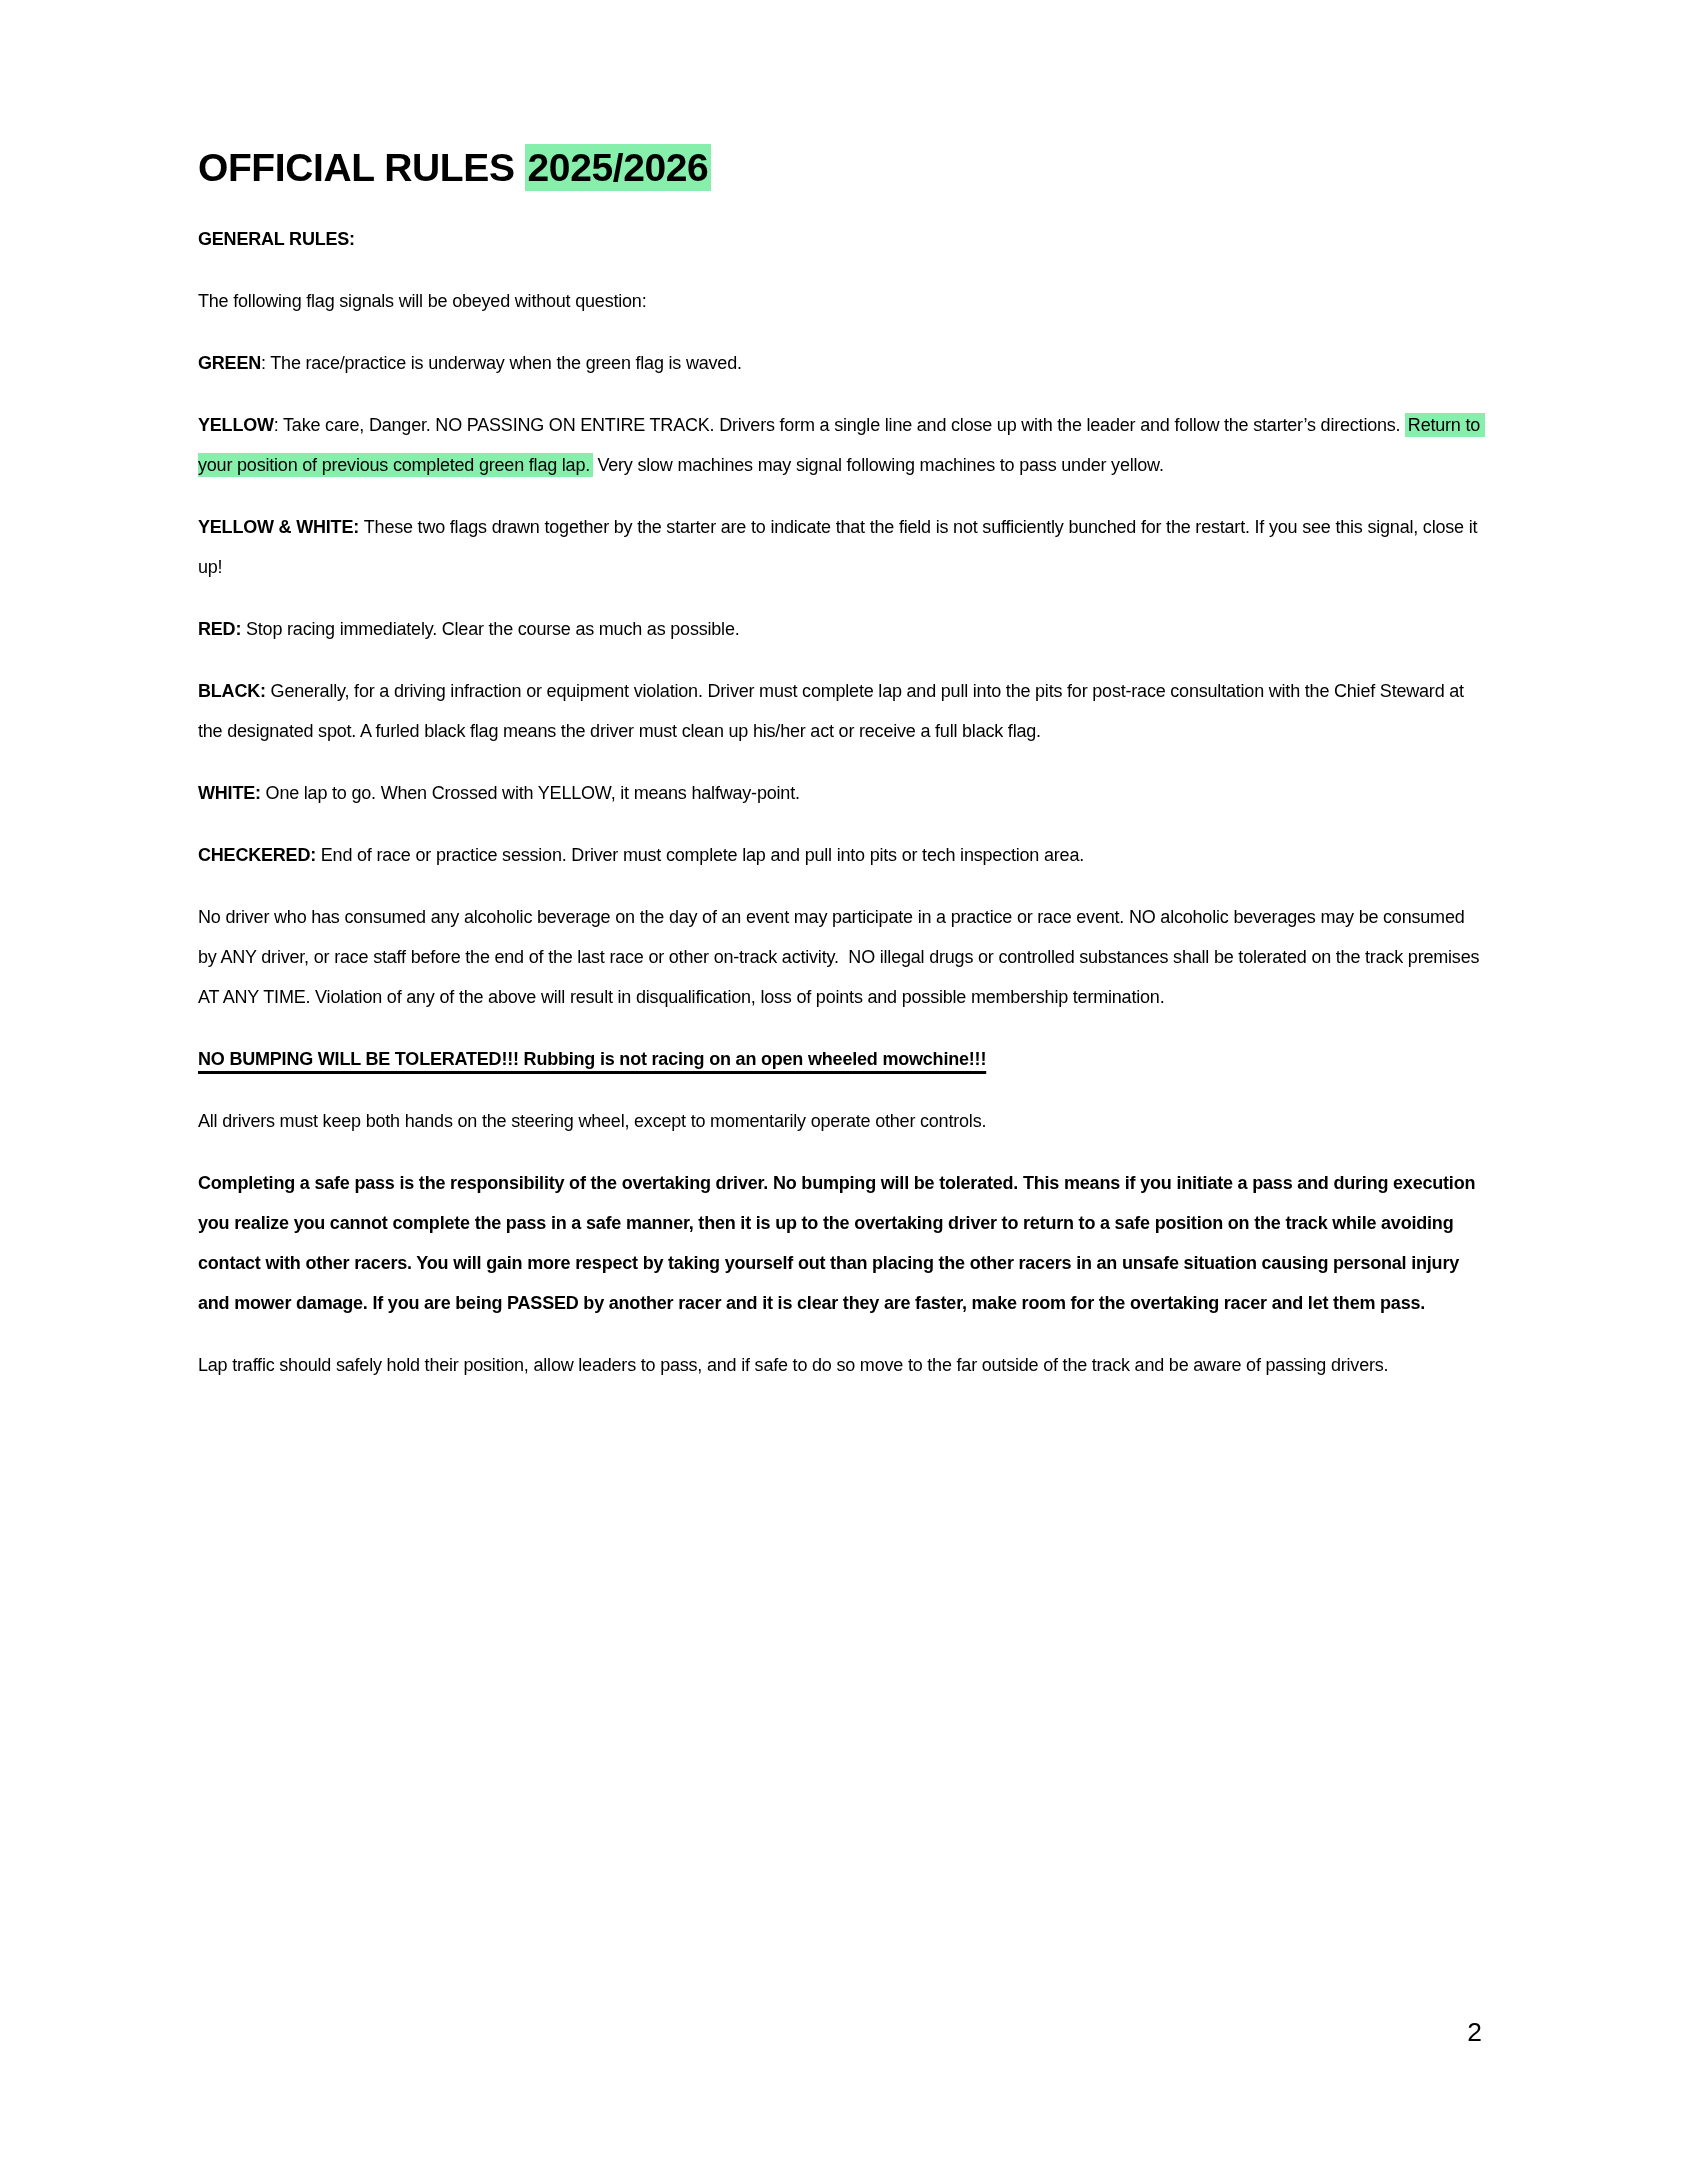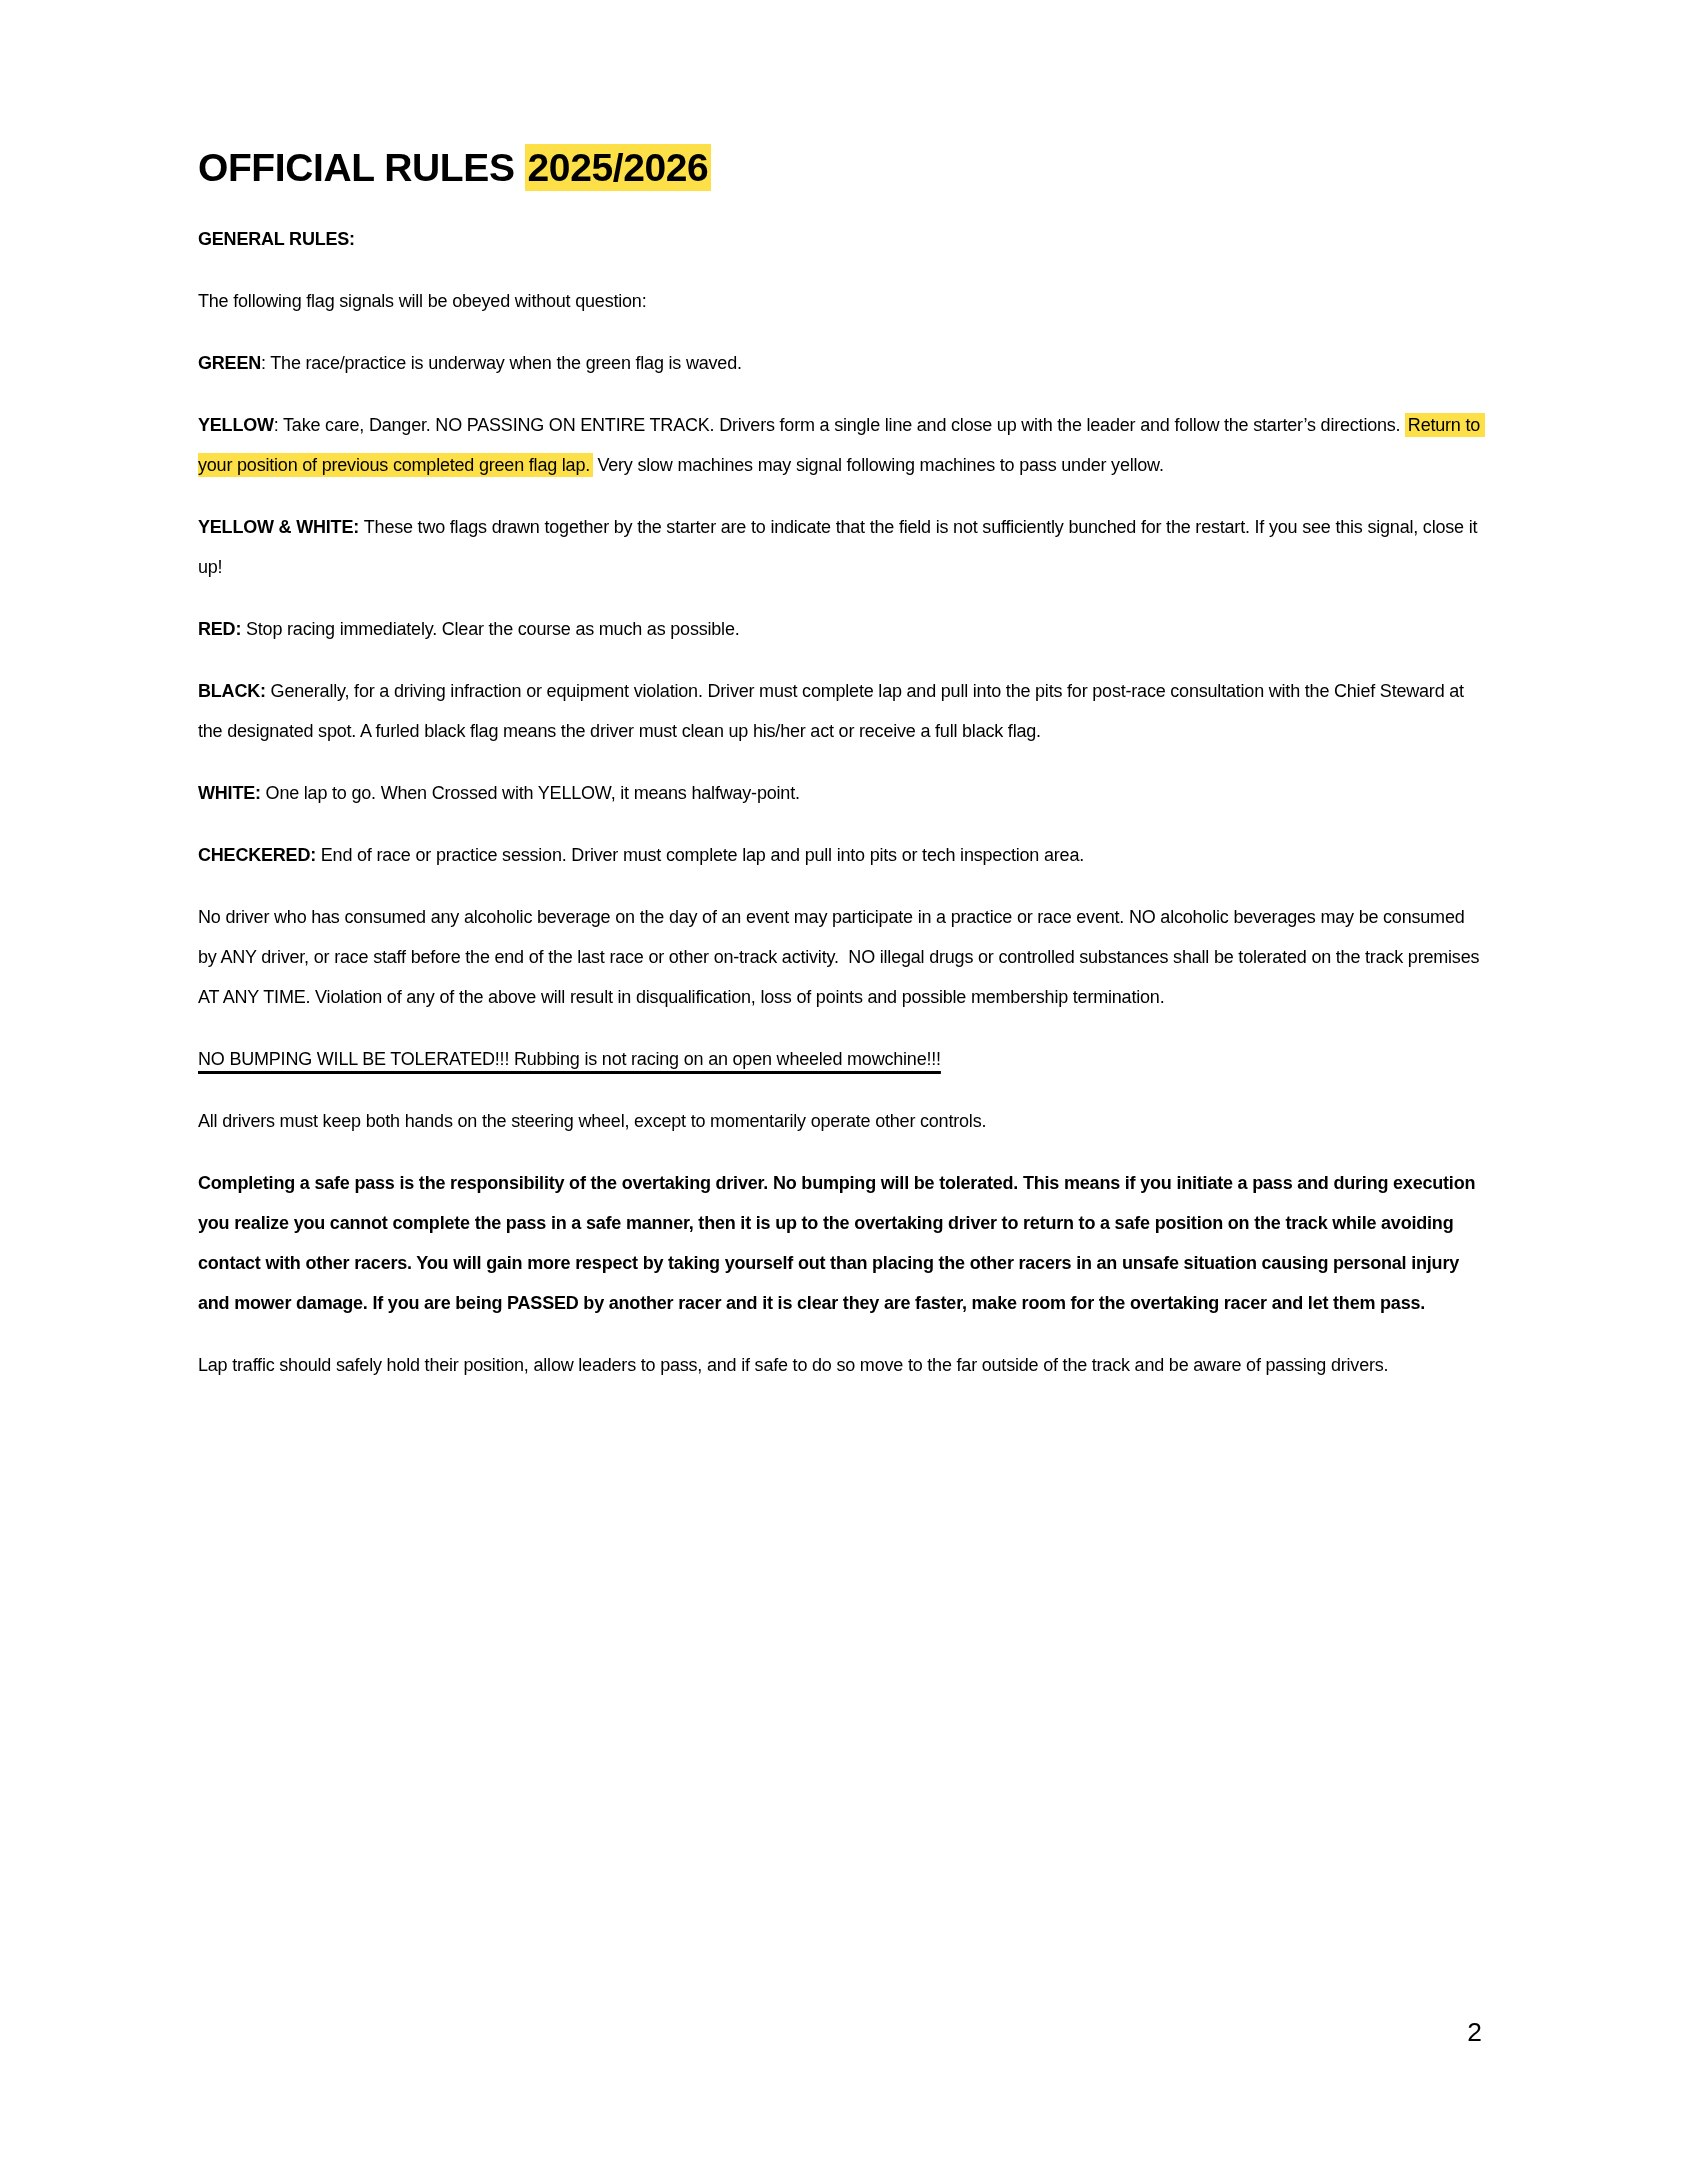--- a/index.html
+++ b/index.html
@@ -28,25 +28,25 @@
   }
   .par {
     margin: 0 0 22px 0;
     font-size: 18px;
     line-height: 40px;
     letter-spacing: -0.2px;
     white-space: pre-wrap;
   }
   .b { font-weight: bold; }
   .hl {
-    background: #fde047;
+    background: #86efac;
     padding: 1.7px 2.6px;
   }
   .bold-underline {
-    font-weight: normal;
+    font-weight: bold;
     text-decoration: underline;
     text-decoration-thickness: 2.6px;
     text-underline-offset: 6px;
   }
   .page-num {
     position: absolute;
     top: 2012px;
     right: 203px;
     font-size: 26.4px;
     line-height: 40px;

